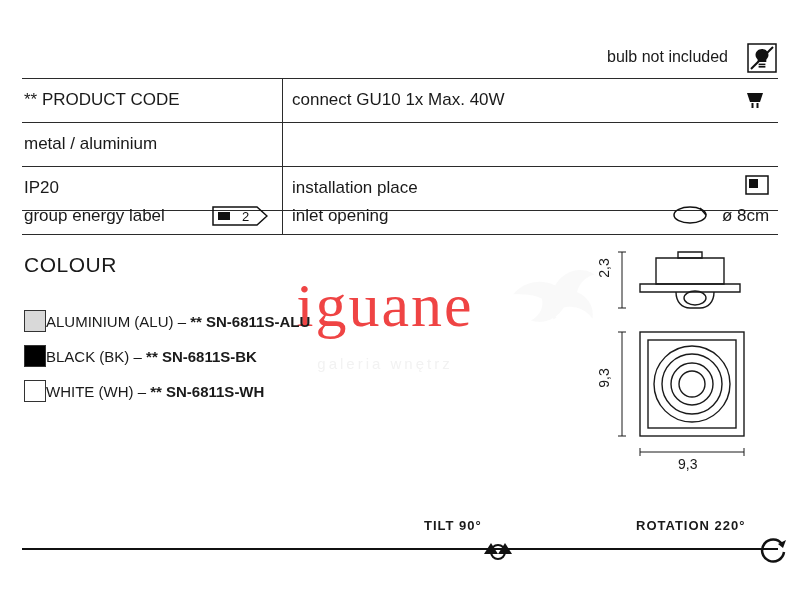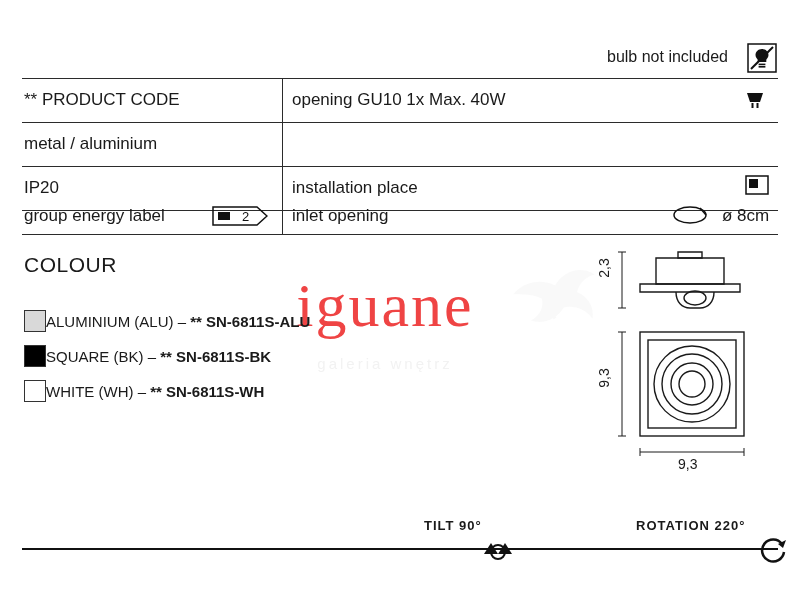--- a/index.html
+++ b/index.html
@@ -195,21 +195,21 @@
 
     <div class="rowline" style="top:0px;"></div>
     <div class="rowline" style="top:44px;"></div>
     <div class="rowline" style="top:88px;"></div>
     <div class="rowline" style="top:132px;"></div>
     <div class="rowline" style="top:156px;"></div>
 
     <div class="vline" style="top:0px; height:156px;"></div>
 
     <div class="cell left" style="top:12px;">** PRODUCT CODE</div>
-    <div class="cell right" style="top:12px;">opening GU10 1x Max. 40W</div>
+    <div class="cell right" style="top:12px;">connect GU10 1x Max. 40W</div>
     <div style="position:absolute; left:718px; top:8px;" class="icon-box">
       <svg width="30" height="30" viewBox="0 0 30 30">
         <path d="M7 7 h16 l-3 9 h-10 z" fill="#111"></path>
         <rect x="11.5" y="17" width="2" height="5" fill="#111"></rect>
         <rect x="16.5" y="17" width="2" height="5" fill="#111"></rect>
       </svg>
     </div>
 
     <div class="cell left" style="top:56px;">metal / aluminium</div>
 
@@ -245,21 +245,21 @@
   <div class="swatch-row" style="top:310px;">
     <span class="swatch" style="background:#d9d9d9;"></span>
     <span class="swatch-label">
       <span>ALUMINIUM (ALU) – </span><b>** SN-6811S-ALU</b>
     </span>
   </div>
 
   <div class="swatch-row" style="top:345px;">
     <span class="swatch" style="background:#000000;"></span>
     <span class="swatch-label">
-      <span>SQUARE (BK) – </span><b>** SN-6811S-BK</b>
+      <span>BLACK (BK) – </span><b>** SN-6811S-BK</b>
     </span>
   </div>
 
   <div class="swatch-row" style="top:380px;">
     <span class="swatch" style="background:#ffffff;"></span>
     <span class="swatch-label">
       <span>WHITE (WH) – </span><b>** SN-6811S-WH</b>
     </span>
   </div>
 

